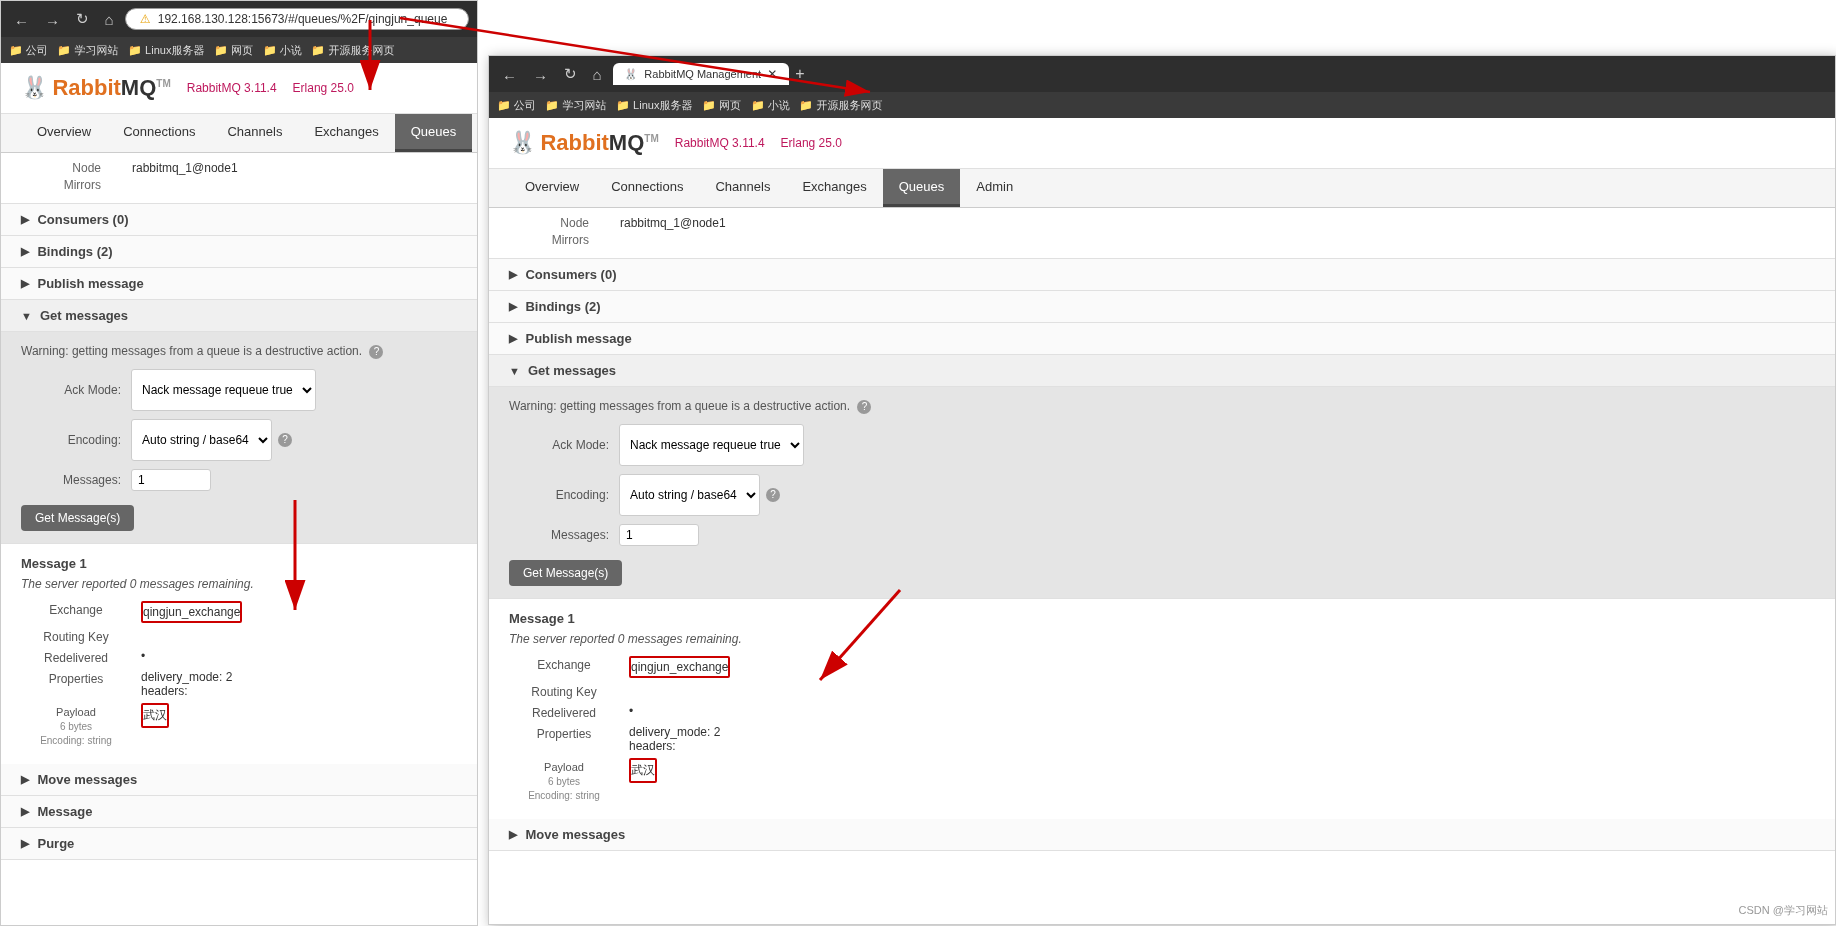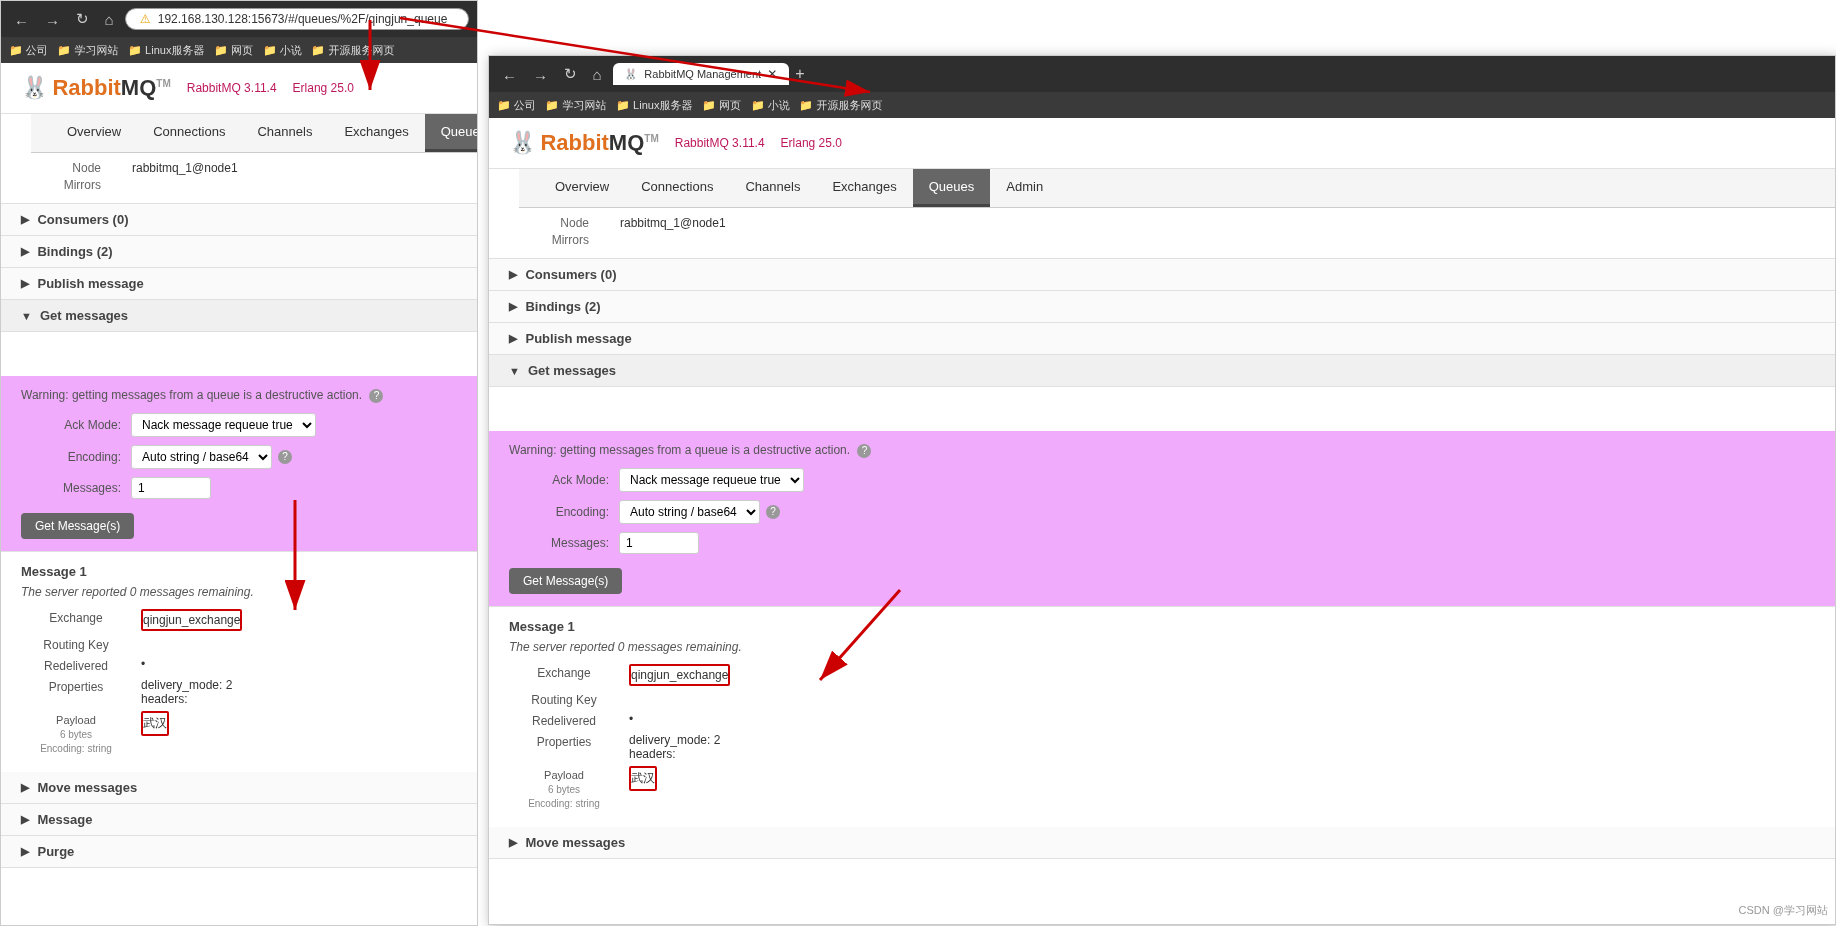--- a/index.html
+++ b/index.html
@@ -100,21 +100,20 @@
       color: #333;
     }
     .rmq-logo-tm { font-size: 10px; color: #999; vertical-align: super; }
     .rmq-meta { font-size: 12px; color: #be185d; }
 
     .rmq-nav {
       display: flex;
       border-bottom: 1px solid #ccc;
       padding: 0 20px;
       background: #f5f5f5;
-      margin-left: 30px;
     }
     .rmq-nav-item {
       padding: 10px 16px;
       font-size: 13px;
       color: #333;
       cursor: pointer;
       border-bottom: 3px solid transparent;
     }
     .rmq-nav-item.active {
       background: #666;
@@ -146,22 +145,21 @@
       font-size: 13px;
       font-weight: bold;
       color: #444;
       background: #fafafa;
     }
     .section-arrow { margin-right: 8px; font-size: 11px; }
 
     .section-body {
       padding: 12px 20px;
       border-bottom: 1px solid #e0e0e0;
-      background: #f0abfc;
-      margin-top: 44px;
+      background: #e5e5e5;
     }
 
     .warning-text {
       color: #555;
       font-size: 12px;
       margin-bottom: 10px;
     }
     .help-icon {
       display: inline-block;
       width: 14px; height: 14px;
@@ -181,21 +179,21 @@
       margin-bottom: 8px;
     }
     .form-label {
       width: 100px;
       font-size: 12px;
       color: #555;
       text-align: right;
       margin-right: 10px;
     }
     select.form-select {
-      padding: 3px 6px;
+      padding: 12px 6px;
       font-size: 12px;
       border: 1px solid #ccc;
       border-radius: 3px;
       background: #fff;
     }
     input.form-input {
       padding: 3px 6px;
       font-size: 12px;
       border: 1px solid #ccc;
       border-radius: 3px;

